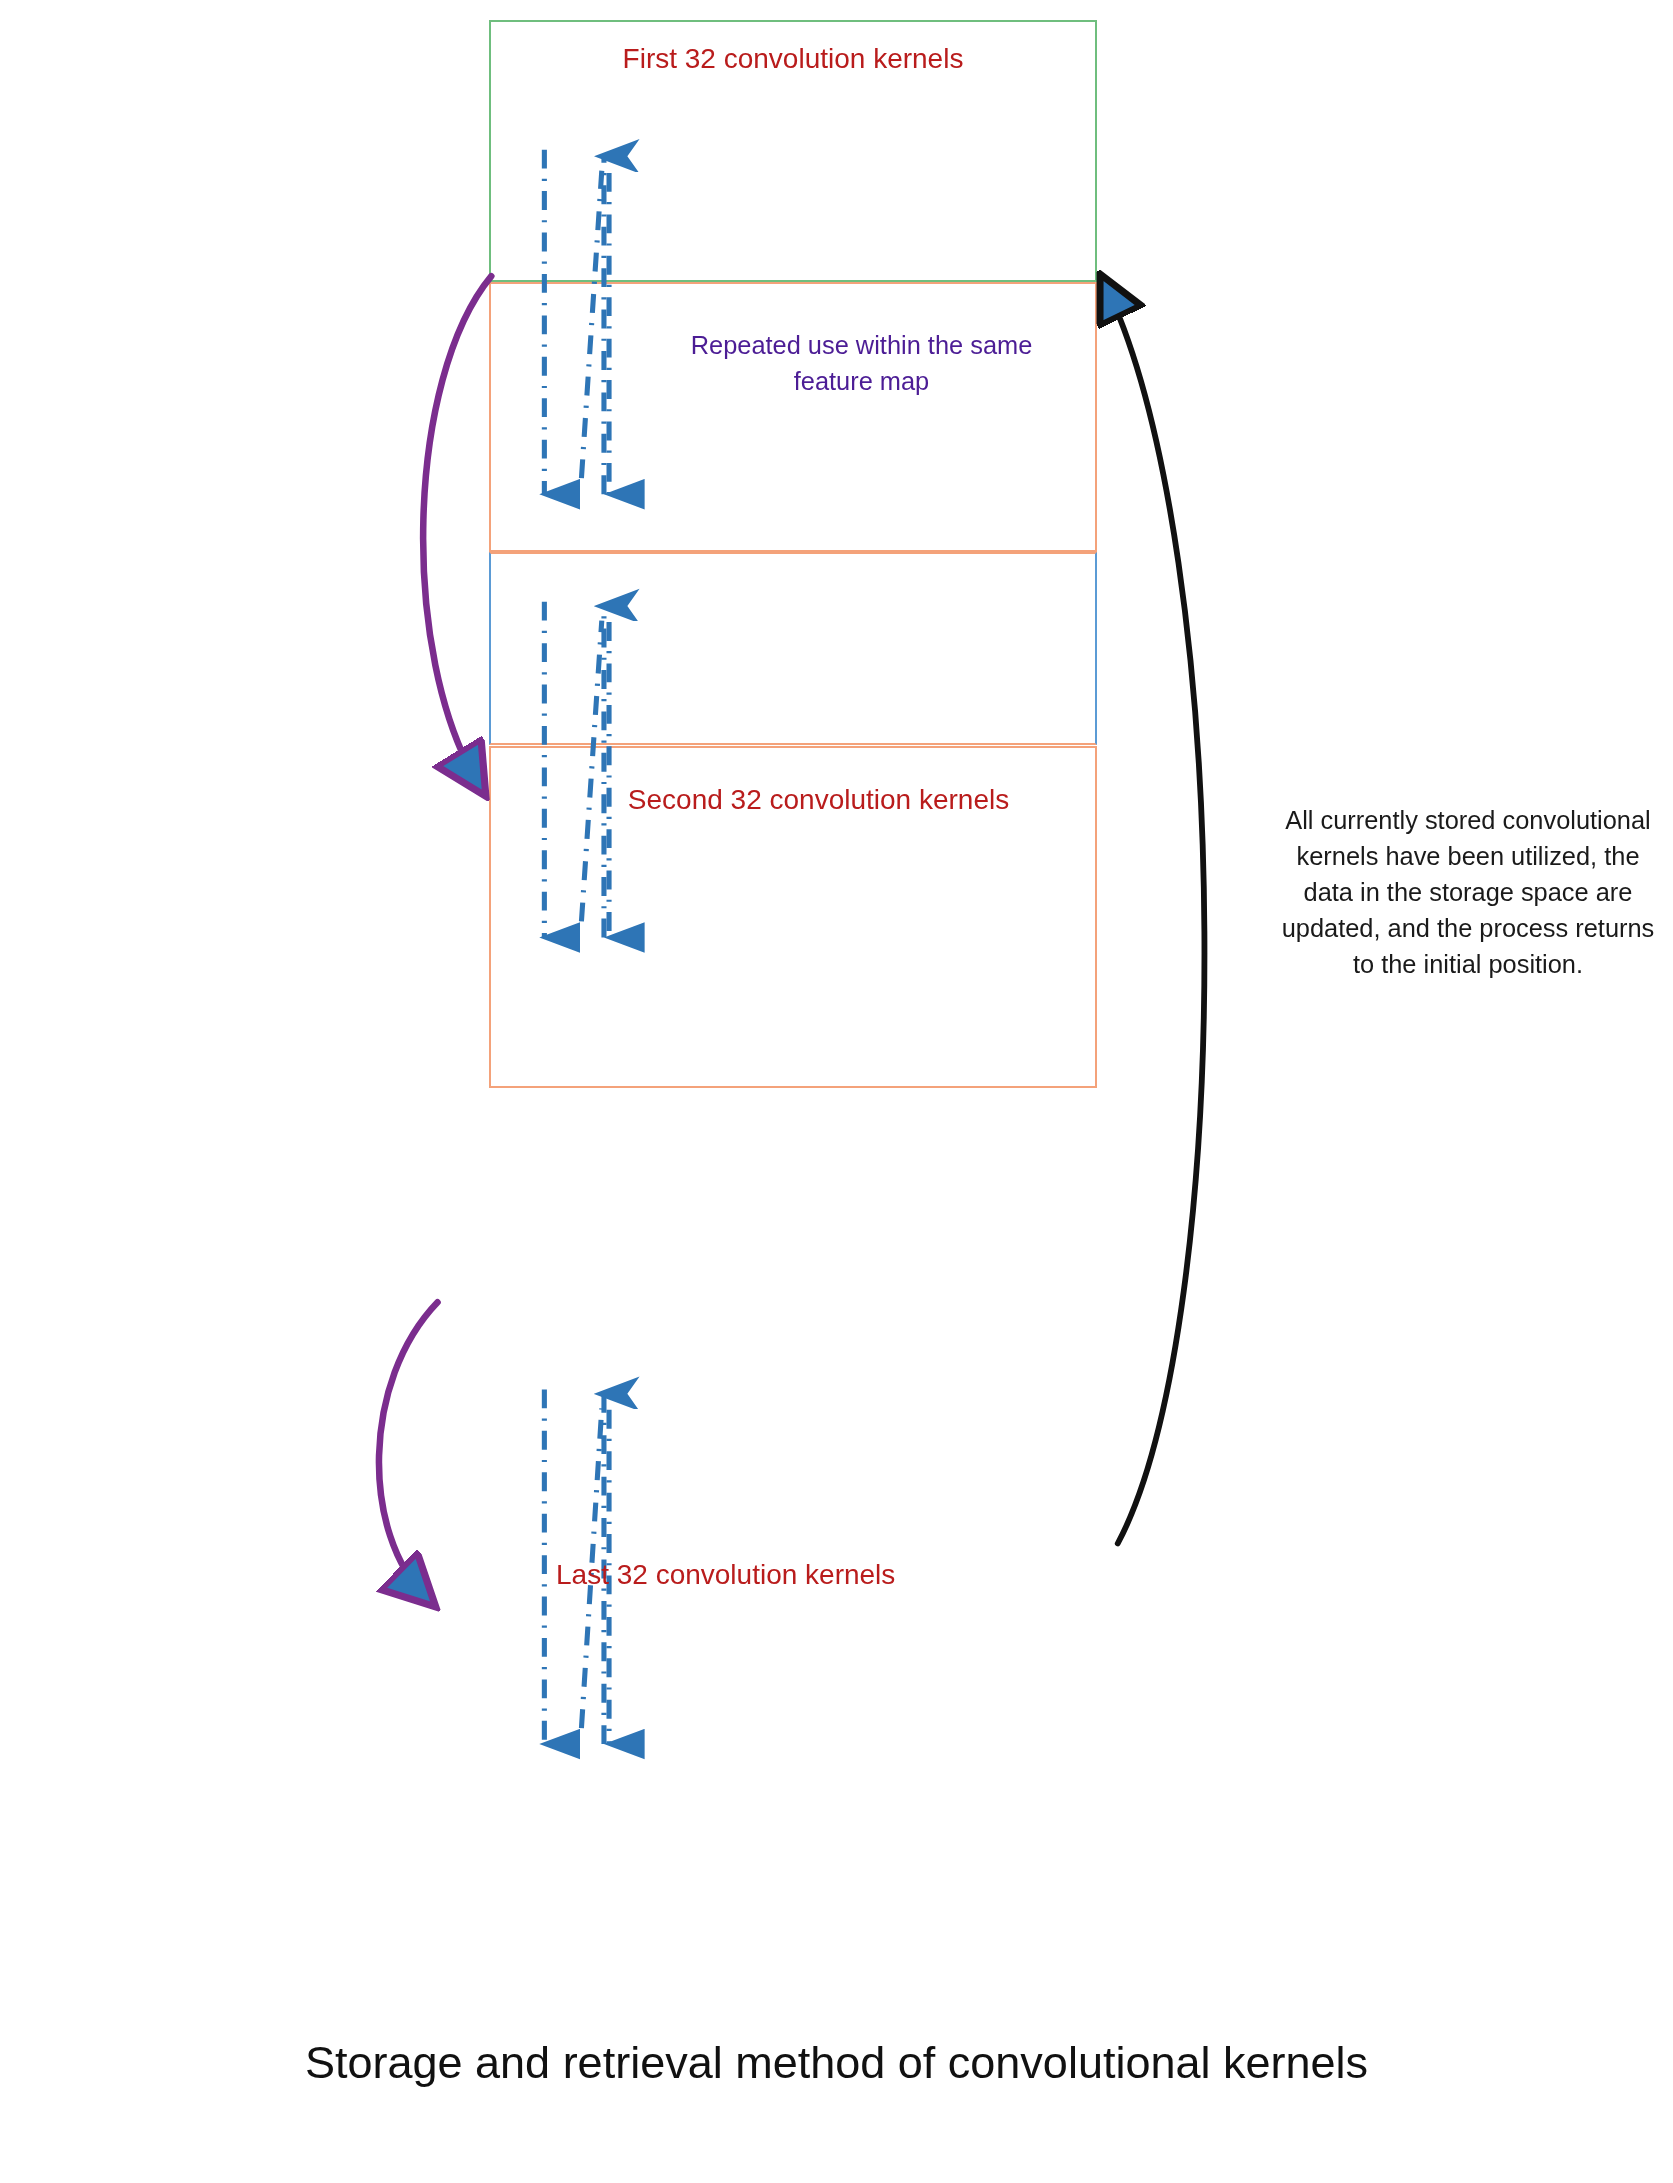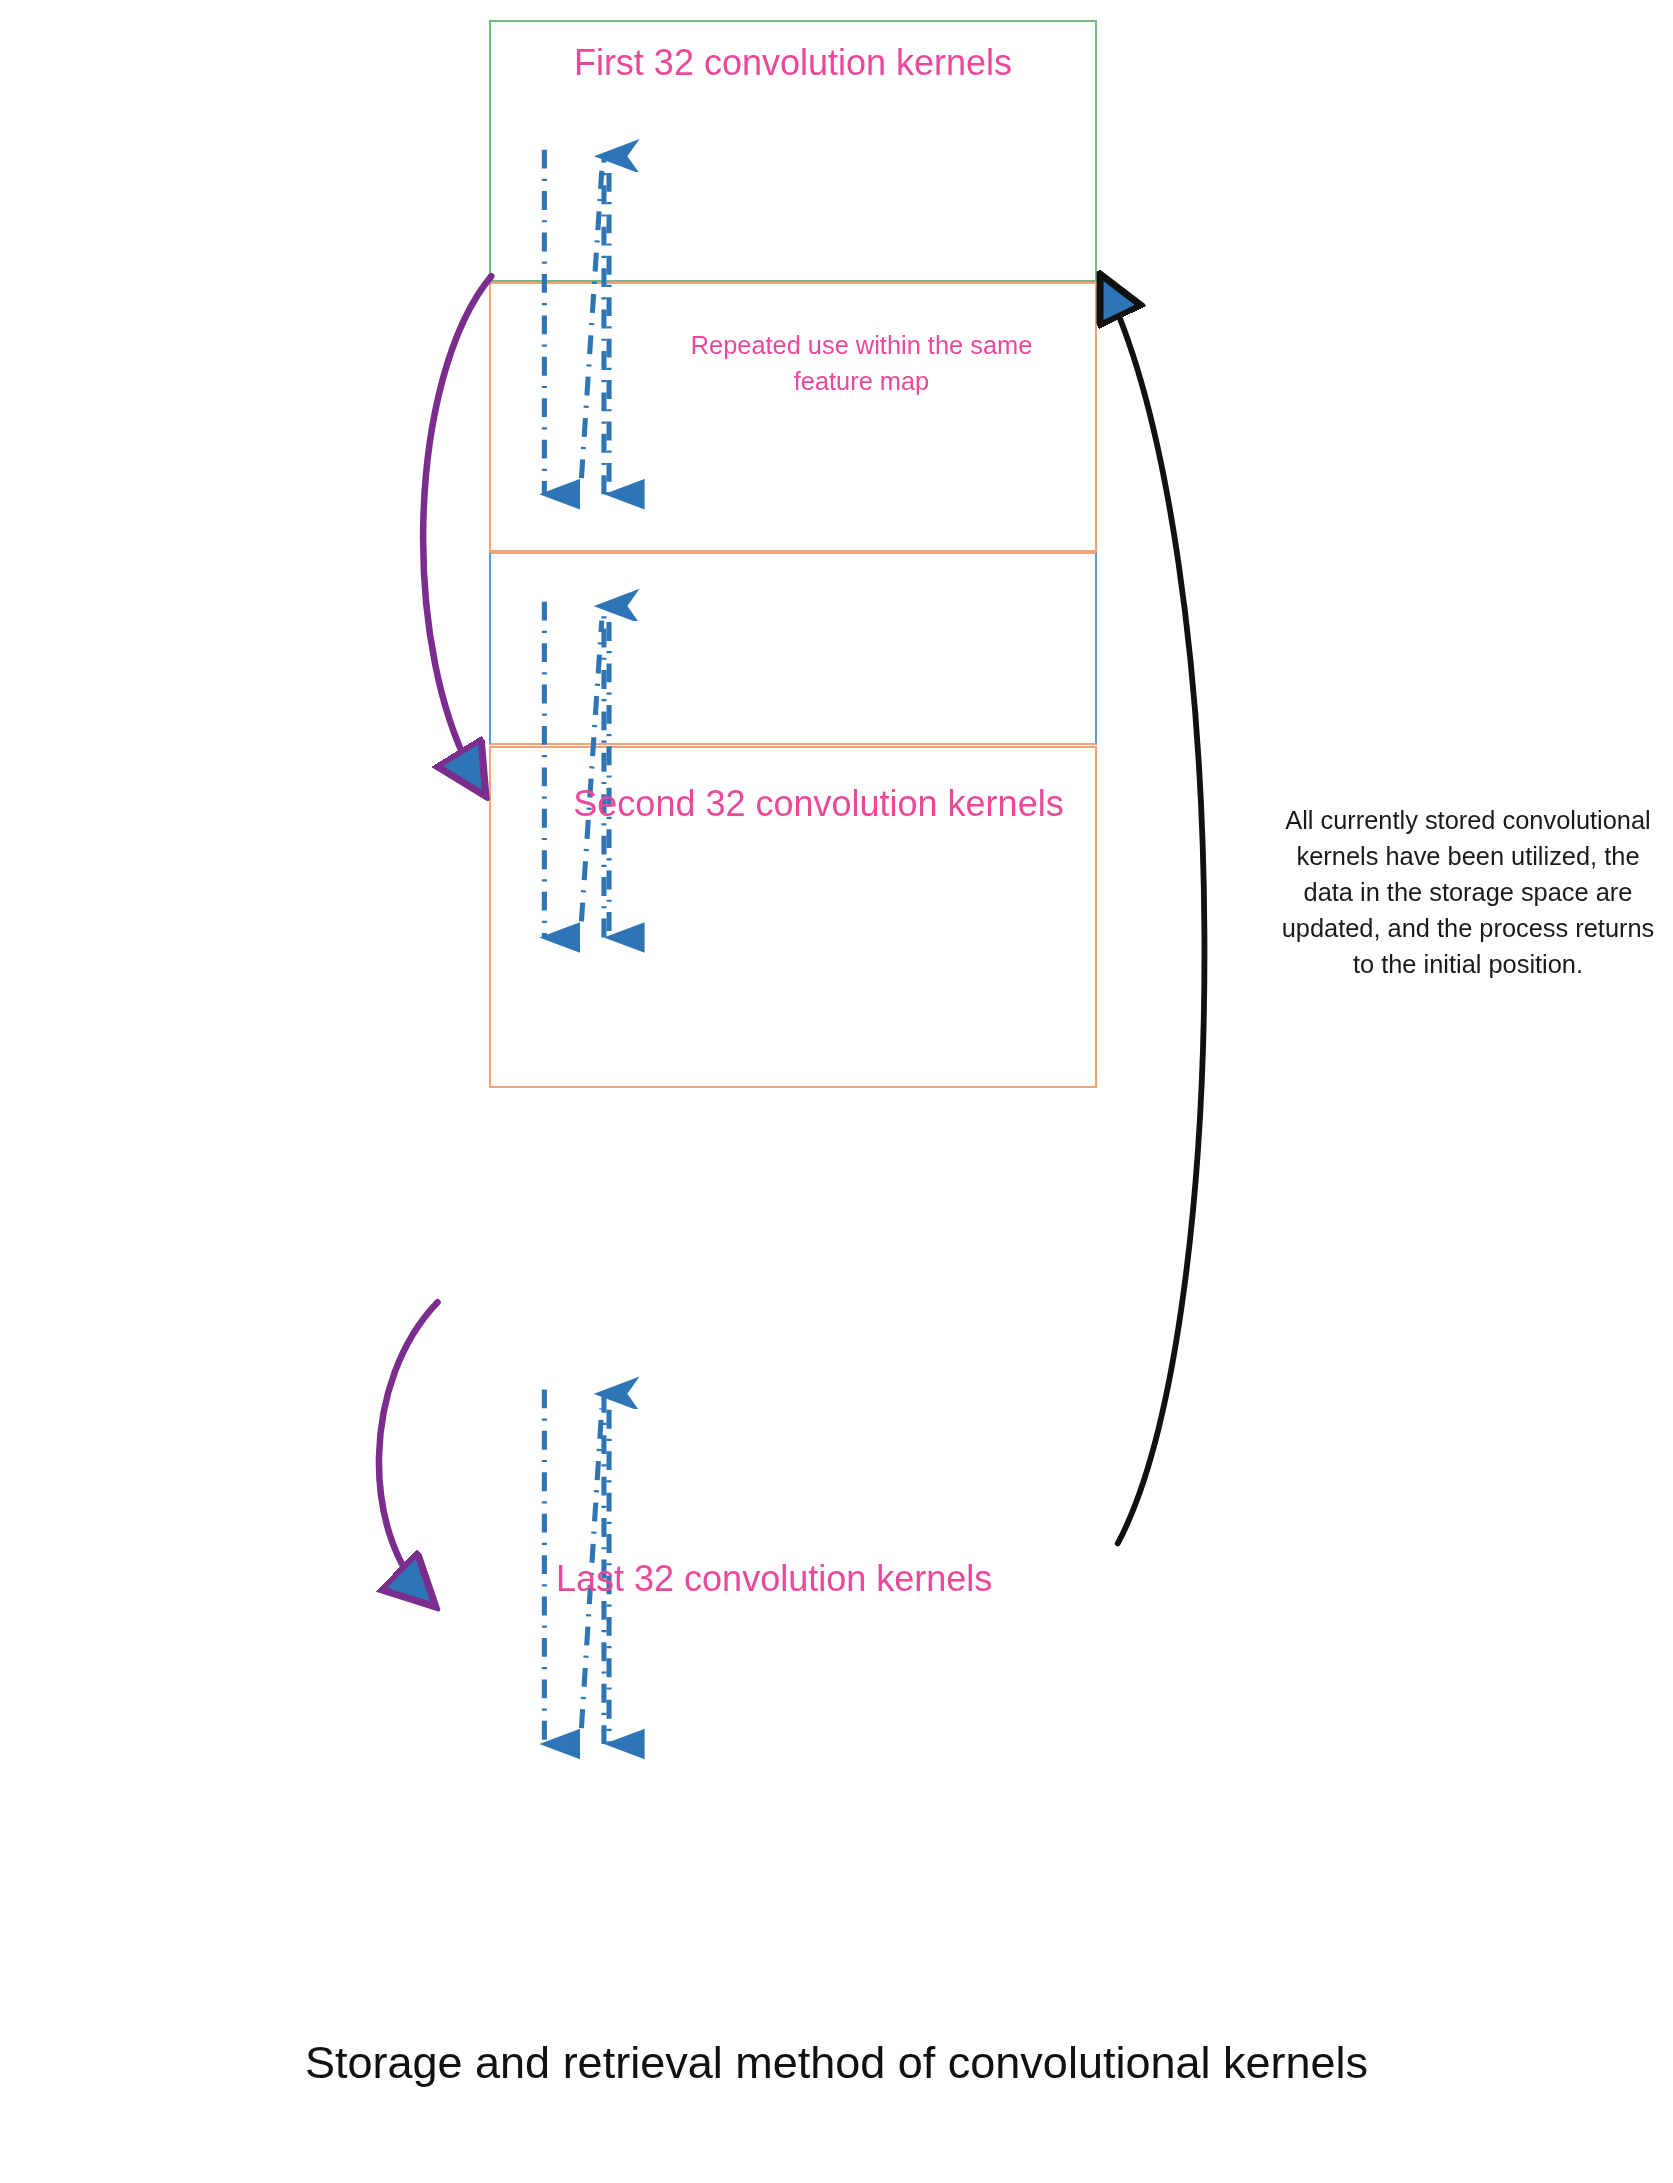--- a/index.html
+++ b/index.html
@@ -50,40 +50,40 @@
     border-top: 2.2px solid #F4A27A;
     border-bottom: 2.2px solid #F4A27A;
   }
   #box-last {
     left: 489px; top: 746px;
     width: 608px; height: 342px;
     border: 2.2px solid #F4A27A;
   }
   .box-label {
     position: absolute;
-    color: #ec4899;
-    font-size: 36px;
+    color: #b91c1c;
+    font-size: 28px;
     line-height: 1.18;
     white-space: nowrap;
     text-align: center;
   }
   #label-first  { left: 489px; top: 42px;  width: 608px; }
   #label-second { left: 489px; top: 783px; width: 608px; text-align: center; padding-left: 51px; box-sizing: border-box; }
   #label-last   { left: 489px; top: 1558px; width: 608px; text-align: left; padding-left: 67px; box-sizing: border-box; }
 
   .annot {
     position: absolute;
     font-size: 25.4px;
     line-height: 1.42;
     text-align: center;
   }
   #annot-blue {
     left: 658px; top: 327px;
     width: 407px;
-    color: #ec4899;
+    color: #4c1d95;
   }
   #annot-purple {
     left: 14.5px; top: 476px;
     width: 392px;
     color: #8E3FA0;
   }
   #annot-black {
     left: 1279px; top: 802px;
     width: 378px;
     color: #1a1a1a;

